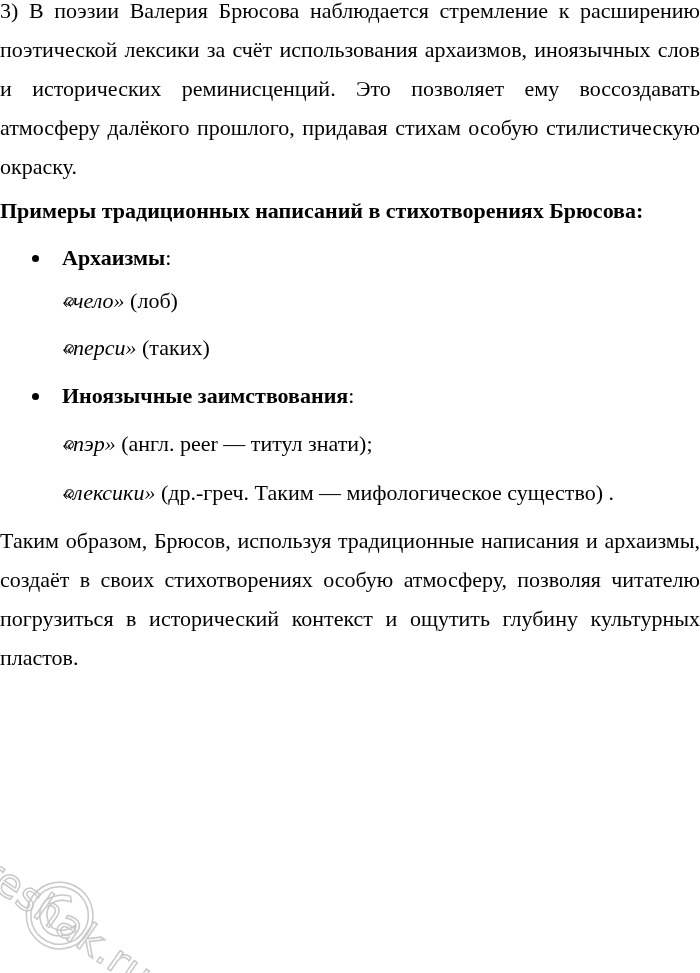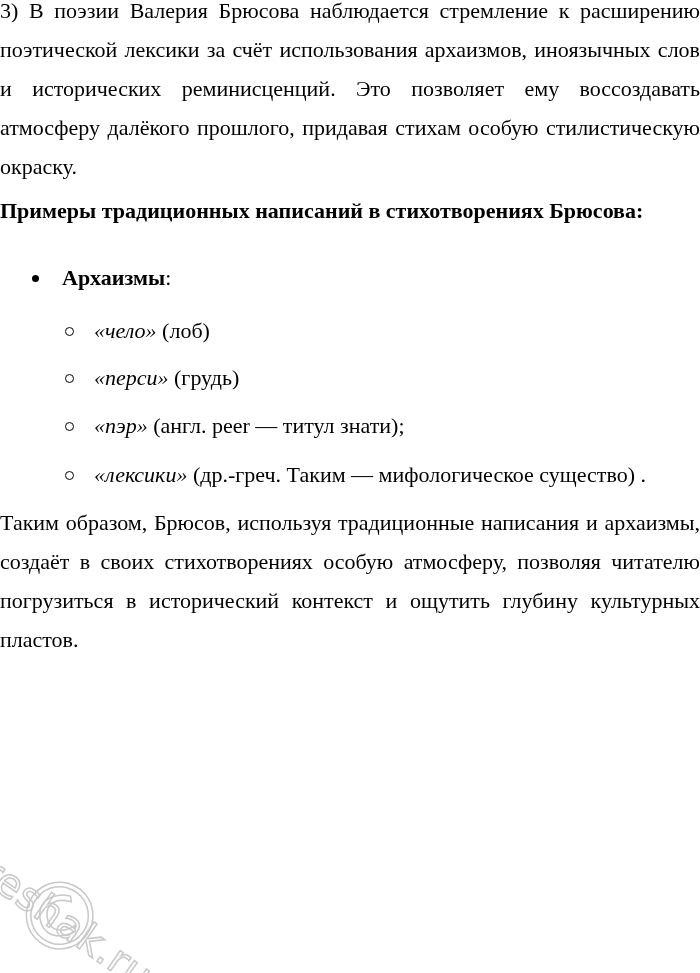--- a/index.html
+++ b/index.html
@@ -24,35 +24,35 @@
   }
   .wm-copy { left: 14px; top: 872px; font-size: 92px; line-height: 1; transform: rotate(-8deg); }
 
   .content { position: relative; z-index: 1; margin-top: -9px; }
 
   .para { margin: 0; line-height: 39px; text-align: justify; }
   .heading { font-weight: bold; text-align: left; }
 
   .li { position: relative; line-height: 39px; text-align: left; }
   .li.l1 { padding-left: 62px; }
-  .li.l2 { padding-left: 94px; }
+  .li.l2 { padding-left: 62px; }
   .marker { position: absolute; display: block; }
   .bullet { left: 32px; top: 17px; width: 7px; height: 7px; background: #000; border-radius: 50%; }
   .circle { left: 65px; top: 16px; width: 7px; height: 7px; border: 1.5px solid #000; border-radius: 50%; background: transparent; }
 
   .bold { font-weight: bold; }
   .term { font-style: italic; }
 
   .mb5  { margin-bottom: 5px; }
   .mb8  { margin-bottom: 8px; }
   .mb9  { margin-bottom: 9px; }
   .mb10 { margin-bottom: 10px; }
   .mb11 { margin-bottom: 11px; }
-  .mb13 { margin-bottom: 14px; }
-  .mb14 { margin-bottom: 28px; }
+  .mb13 { margin-bottom: 4px; }
+  .mb14 { margin-bottom: 8px; }
   .mb22 { margin-bottom: 22px; }
 </style>
 </head>
 <body>
 
 <div class="page">
 
   <div class="watermark wm-text">reshak.ru</div>
   <div class="watermark wm-copy">©</div>
 
@@ -60,24 +60,25 @@
 
     <p class="para mb5">3) В поэзии Валерия Брюсова наблюдается стремление к расширению поэтической лексики за счёт использования архаизмов, иноязычных слов и исторических реминисценций. Это позволяет ему воссоздавать атмосферу далёкого прошлого, придавая стихам особую стилистическую окраску.</p>
 
     <p class="para heading mb14">Примеры традиционных написаний в стихотворениях Брюсова:</p>
 
     <div class="li l1 mb13"><span class="marker bullet"></span><span class="bold">Архаизмы</span><span>:</span></div>
 
     <div class="li l2 mb8"><span class="marker circle"></span><span class="term">«чело»</span><span> (лоб)</span></div>
 
 
-    <div class="li l2 mb9"><span class="marker circle"></span><span class="term">«перси»</span><span> (грудь)</span></div>
+    <div class="li l2 mb9"><span class="marker circle"></span><span class="term">«перси»</span><span> (таких)</span></div>
 
 
 
+    <div class="li l1 mb9"><span class="marker bullet"></span><span class="bold">Иноязычные заимствования</span><span>:</span></div>
 
     <div class="li l2 mb10"><span class="marker circle"></span><span class="term">«пэр»</span><span> (англ. peer — титул знати);</span></div>
 
     <div class="li l2 mb9"><span class="marker circle"></span><span class="term">«лексики»</span><span> (др.-греч. Таким — мифологическое существо) .</span></div>
 
 
     <p class="para">Таким образом, Брюсов, используя традиционные написания и архаизмы, создаёт в своих стихотворениях особую атмосферу, позволяя читателю погрузиться в исторический контекст и ощутить глубину культурных пластов.</p>
 
   </div>
 </div>

